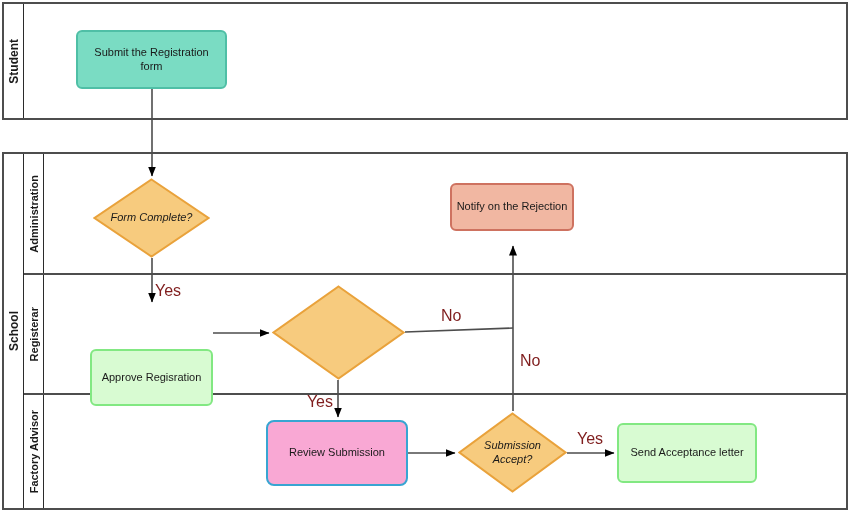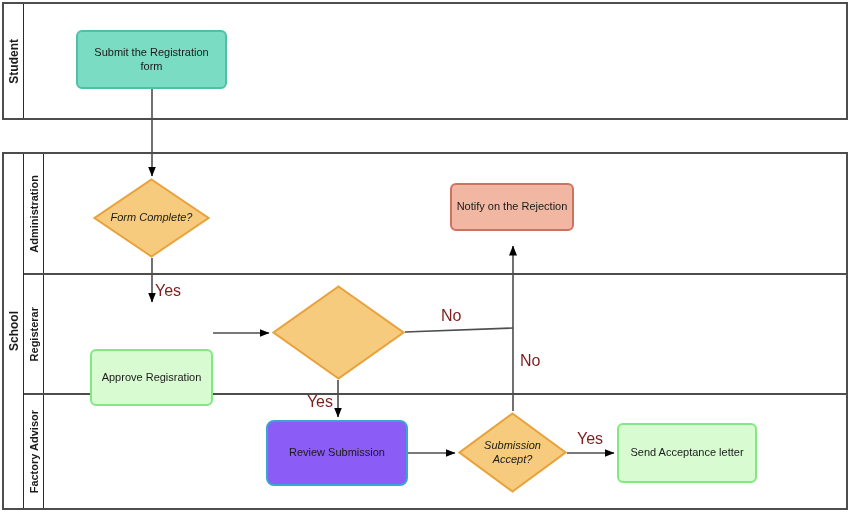--- a/index.html
+++ b/index.html
@@ -41,21 +41,21 @@
 
   
   .node {
     position:absolute; z-index:3; display:flex; align-items:center; justify-content:center;
     font-size:11px; text-align:center; line-height:1.25;
   }
   .task { border-radius:6px; border:2px solid; padding:2px 6px; }
   .task-submit  { left:76px;  top:30px;  width:151px; height:59px; background:#7ADCC3; border-color:#4FBFA6; }
   .task-notify  { left:450px; top:183px; width:124px; height:48px; background:#F1B7A2; border-color:#CE7260; padding:2px 1px; }
   .task-approve { left:90px;  top:305px; width:123px; height:57px; background:#D8FBD2; border-color:#82E882;margin-top:44px; }
-  .task-review  { left:266px; top:420px; width:142px; height:66px; background:#8b5cf6; border-color:#38A5D2; border-radius:8px; }
+  .task-review  { left:266px; top:420px; width:142px; height:66px; background:#f9a8d4; border-color:#38A5D2; border-radius:8px; }
   .task-send    { left:617px; top:423px; width:140px; height:60px; background:#D8FBD2; border-color:#82E882; }
 
   .decision { padding:0;font-style:italic; }
   .decision .shape { position:absolute; left:0; top:0; width:100%; height:100%; }
   .decision .shape polygon { fill:#F7CB7E; stroke:#E9A23B; stroke-width:2; }
   .decision .nlabel { position:relative; z-index:1; padding:0 14px; }
   .dec-form       { left:93px;  top:178px; width:117px; height:80px; }
   .dec-entry      { left:272px; top:285px; width:133px; height:95px; }
   .dec-submission { left:458px; top:412px; width:109px; height:81px; }
   .nowrap { white-space:nowrap; }

